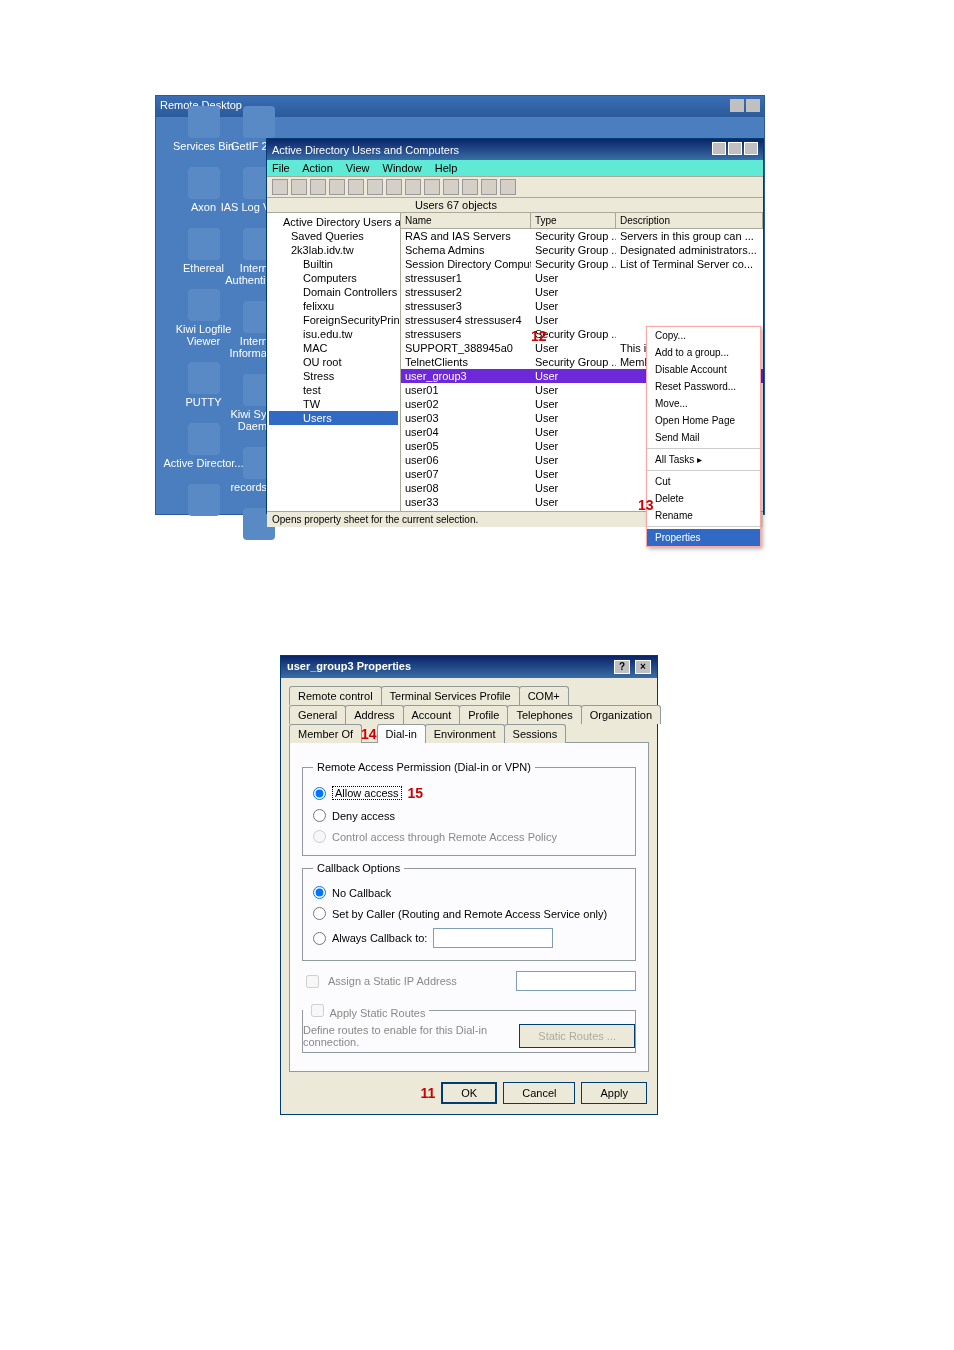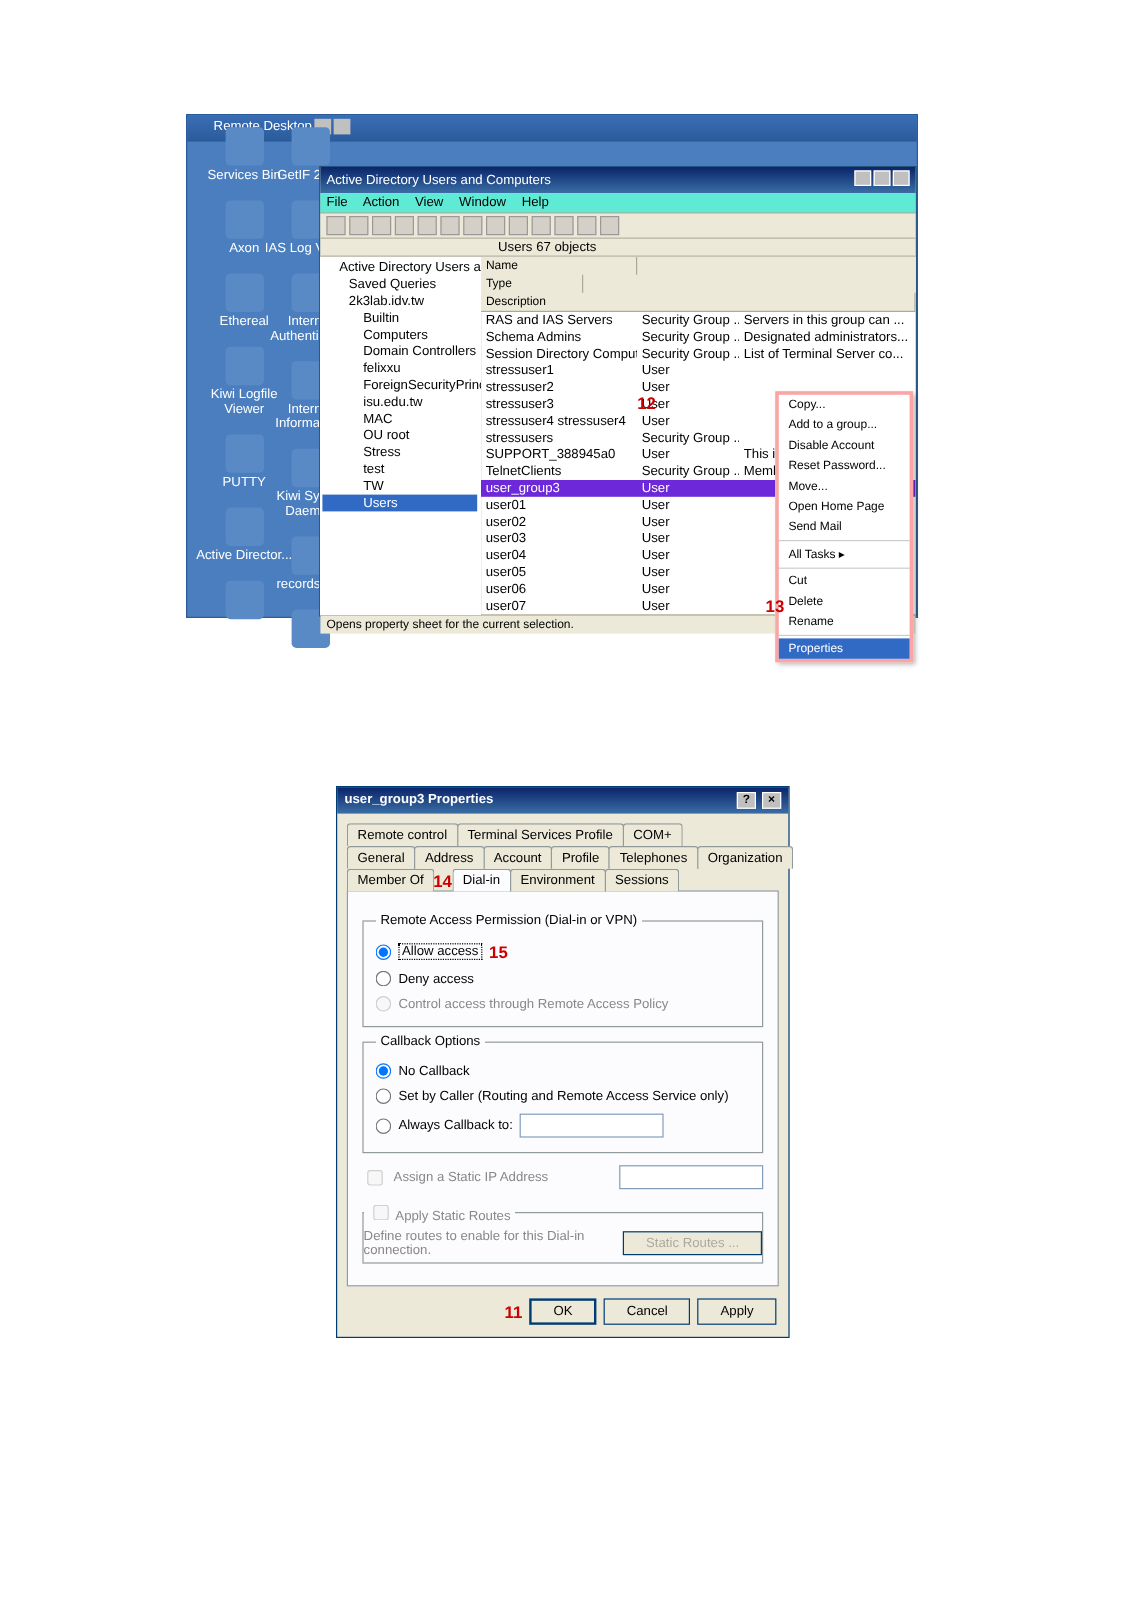--- a/index.html
+++ b/index.html
@@ -1,21 +1,21 @@
 <!DOCTYPE html>
 <html><head>
 <meta charset="utf-8">
 <style>
   * { box-sizing: border-box; font-family: Tahoma, sans-serif; font-size: 11px; }
   body { margin: 0; background: #fff; width: 954px; }
   
   
   .desktop-area { position: relative; background: #fff; padding: 95px 0 0 155px; height: 525px; }
   .rd-window { width: 610px; height: 420px; background: #4a7ebf; border: 1px solid #2a5a9a; position: relative; }
-  .rd-title { background: linear-gradient(#3a6eb5,#2a5a9a); color: #fff; padding: 3px 22px; display: flex; justify-content: flex-start; }
+  .rd-title { background: linear-gradient(#3a6eb5,#2a5a9a); color: #fff; padding: 3px 4px; display: flex; justify-content: space-between; }
   .rd-title .buttons span { display:inline-block; width:14px; height:13px; background:#c0c0c0; margin-left:2px; }
   
   .desktop-icons { position:absolute; left:0; top:0; width:95px; padding:10px 5px; }
   .desktop-icons .di { color:#fff; text-align:center; margin-bottom:15px; font-size:9px; }
   .desktop-icons .di .ic { width:32px; height:32px; margin:0 auto 2px; background:#5a8ac5; border-radius:4px; }
   .desktop-icons2 { position:absolute; left:55px; top:0; width:95px; padding:10px 5px; }
   .desktop-icons2 .di { color:#fff; text-align:center; margin-bottom:15px; font-size:9px; }
   .desktop-icons2 .di .ic { width:32px; height:32px; margin:0 auto 2px; background:#5a8ac5; border-radius:4px; }
   
   .aduc { position:absolute; left:110px; top:42px; width:498px; height:376px; background:#ece9d8; border:1px solid #003c74; }
@@ -24,31 +24,31 @@
   .aduc-menu { background:#5eead4; padding:2px 5px; border-bottom:1px solid #aca899; }
   .aduc-menu span { margin-right:10px; text-decoration:underline; text-decoration-color:transparent; }
   .aduc-menu span::first-letter { text-decoration:underline; }
   .aduc-toolbar { background:#ece9d8; padding:2px 5px; border-bottom:1px solid #aca899; display:flex; gap:3px; }
   .tbtn { width:16px; height:16px; background:#d4d0c8; border:1px solid #999; }
   .aduc-body { display:flex; height:298px; background:#fff; }
   .tree { width:145px; border-right:1px solid #aca899; overflow:auto; background:#fff; font-size:10px; padding:2px; }
   .tree .node { padding:1px 2px 1px 14px; white-space:nowrap; }
   .tree .node.sel { background:#316ac5; color:#fff; }
   .listview { flex:1; display:flex; flex-direction:column; }
-  .list-header { background:#ece9d8; border-bottom:1px solid #aca899; display:flex;flex-direction:column; }
+  .list-header { background:#ece9d8; border-bottom:1px solid #aca899; display:flex; }
   .list-header .col { border-right:1px solid #aca899; padding:2px 4px; font-size:10px; }
   .col-name { width:130px; } .col-type { width:85px; } .col-desc { flex:1; }
   .list-rows { flex:1; overflow:auto; }
   .lrow { display:flex; font-size:10px; }
   .lrow .c { padding:1px 4px; white-space:nowrap; overflow:hidden; }
   .lrow .c1 { width:130px; } .lrow .c2 { width:85px; } .lrow .c3 { flex:1; }
   .lrow.sel { background:#6d28d9; color:#fff; }
   .status { background:#ece9d8; padding:2px 5px; border-top:1px solid #aca899; font-size:10px; }
   
-  .context-menu { position:absolute; background:#fff; border:3px solid #fca5a5; box-shadow:2px 2px 4px rgba(0,0,0,0.3); width:115px; }
+  .context-menu { position:absolute; background:#fff; border:1px solid #fca5a5; box-shadow:2px 2px 4px rgba(0,0,0,0.3); width:115px; }
   .context-menu .mi { padding:3px 8px; font-size:10px; }
   .context-menu .mi.sel { background:#316ac5; color:#fff; }
   .context-menu .sep { border-top:1px solid #ccc; margin:2px 0; }
   
   .marker { position:absolute; color:#c00; font-weight:bold; font-size:14px; font-family:Arial; z-index:100; }
   
   
   .dialog-area { padding: 130px 0 0 280px; }
   .dialog { width:378px; background:#ece9d8; border:1px solid #003c74; }
   .dlg-title { background:linear-gradient(#0a246a,#3a6ea5); color:#fff; padding:4px 6px; display:flex; justify-content:space-between; font-weight:bold; }
@@ -347,21 +347,21 @@
             <input class="txtinput" disabled="" style="">
           </div>
         </fieldset>
         <div class="check disabled">
           <input type="checkbox" disabled="" style="">
           <span>Assign a Static IP Address</span>
           <input class="txtinput" disabled="" style="margin-left: auto;">
         </div>
         <fieldset class="check disabled" style="color:#888">
           <legend style="color:#888"><input type="checkbox" disabled="" style=""> <span>Apply Static Routes</span></legend>
-          <div style="display:flex;align-items:center;gap:8px">
+          <div style="display:flex;gap:8px">
             <span style="flex:1">Define routes to enable for this Dial-in connection.</span>
             <button class="btn" disabled="">Static Routes ...</button>
           </div>
         </fieldset>
       </div>
     </div>
     <div class="dlg-buttons">
       <span class="marker" style="position:relative;align-self:center">11</span>
       <button class="btn default">OK</button>
       <button class="btn">Cancel</button>

